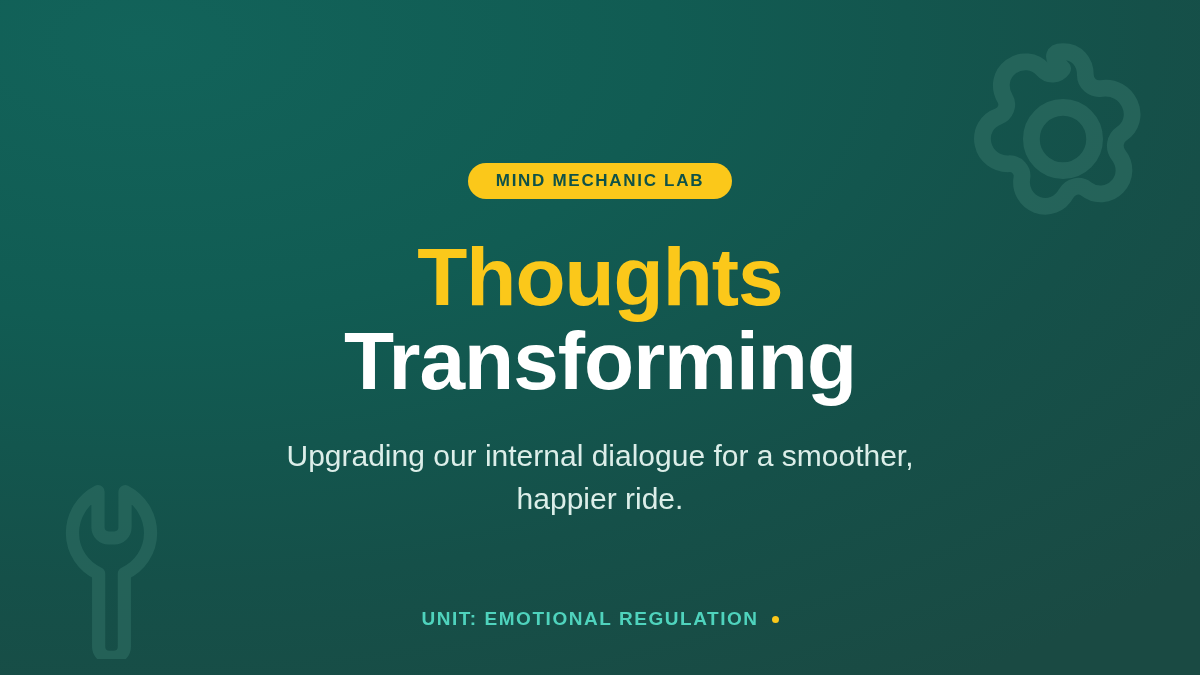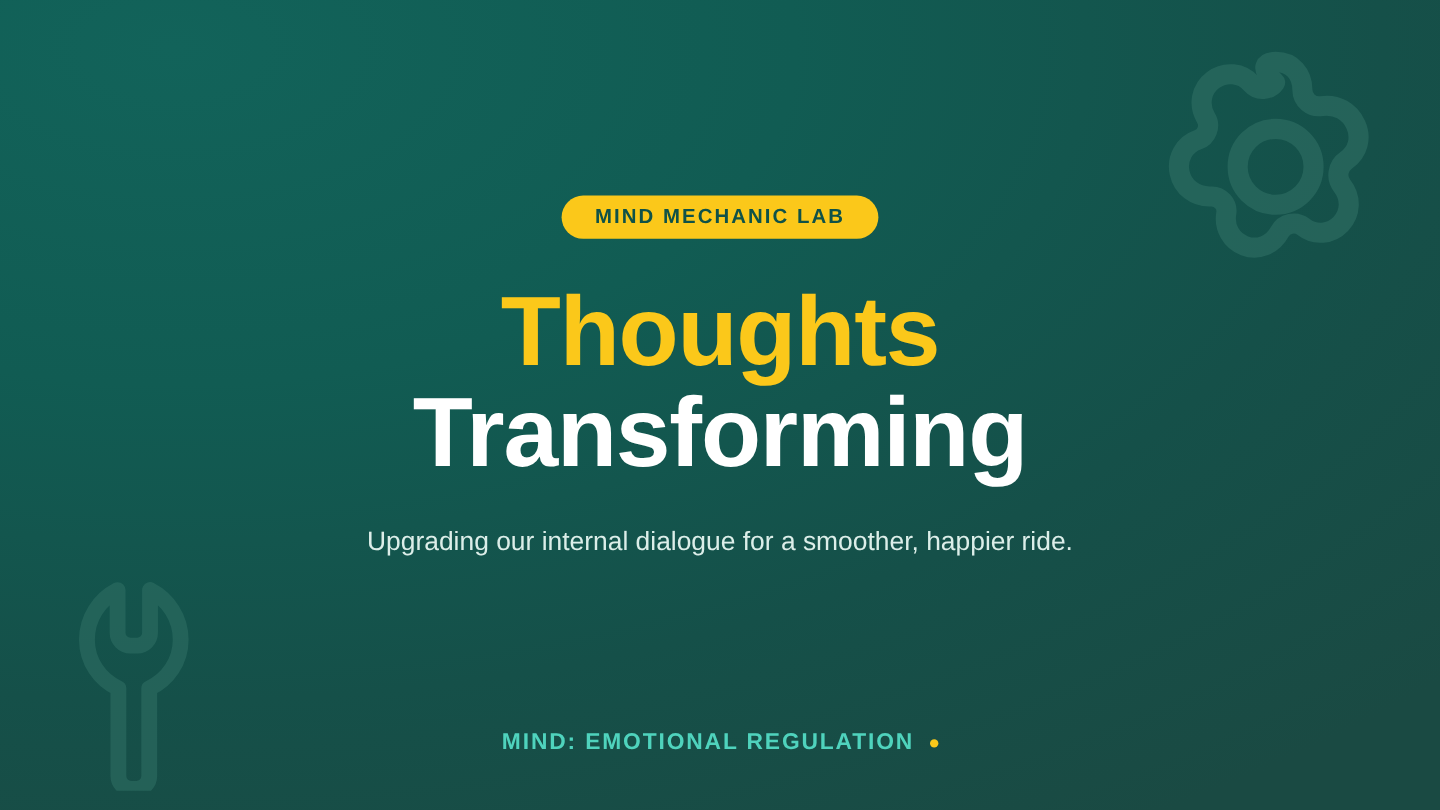--- a/index.html
+++ b/index.html
@@ -71,21 +71,21 @@
   }
   #title-line-1 { display:block; color:#ffffff; }
   #title-line-2 { display:block; color:#fbc81a; margin-top:6px; }
 
   
   #subtitle {
     margin-top:33px;
     width:640px;
     text-align:center;
     color:#dceee9;
-    font-size:22px;
+    font-size:30px;
     line-height:1.42;
     font-weight:normal;
   }
 
   
   #footer-meta {
     position:absolute;
     left:0; right:0;
     top:608px;
     display:flex;
@@ -152,17 +152,17 @@
     <h1 id="headline">
       <span id="title-line-2">Thoughts</span>
       <span id="title-line-1">Transforming</span>
     </h1>
 
     <p id="subtitle">Upgrading our internal dialogue for a smoother, happier ride.</p>
 
   </div>
 
   <div id="footer-meta">
-    <span>MIND: EMOTIONAL REGULATION</span>
+    <span>UNIT: EMOTIONAL REGULATION</span>
     <span id="footer-bullet"></span>
   </div>
 
 </div>
 
 </body></html>

